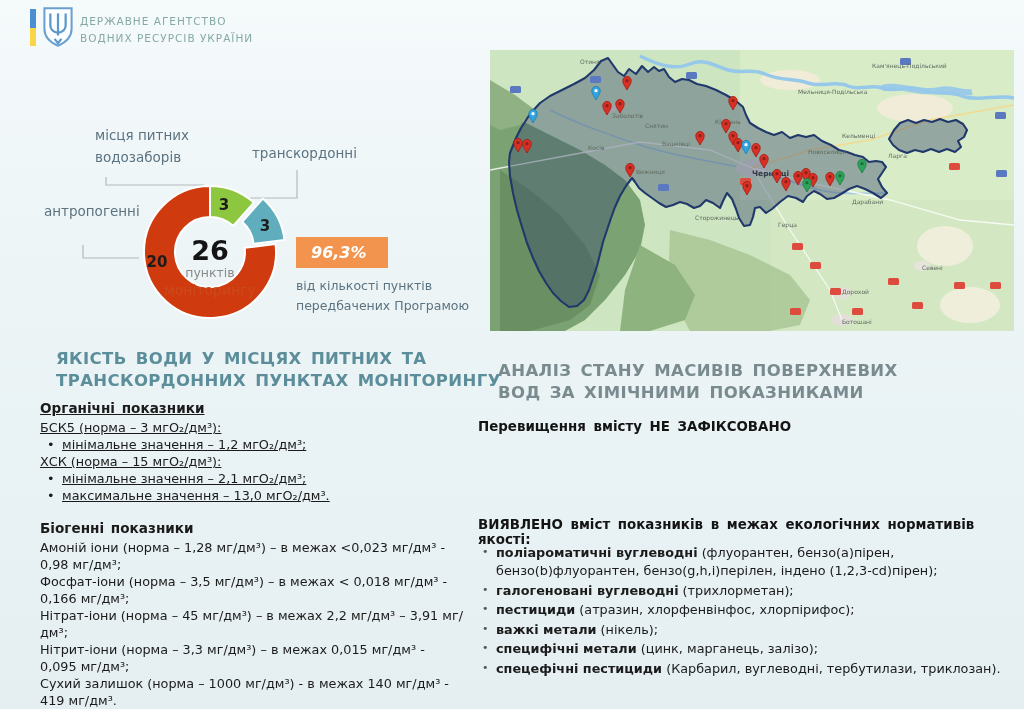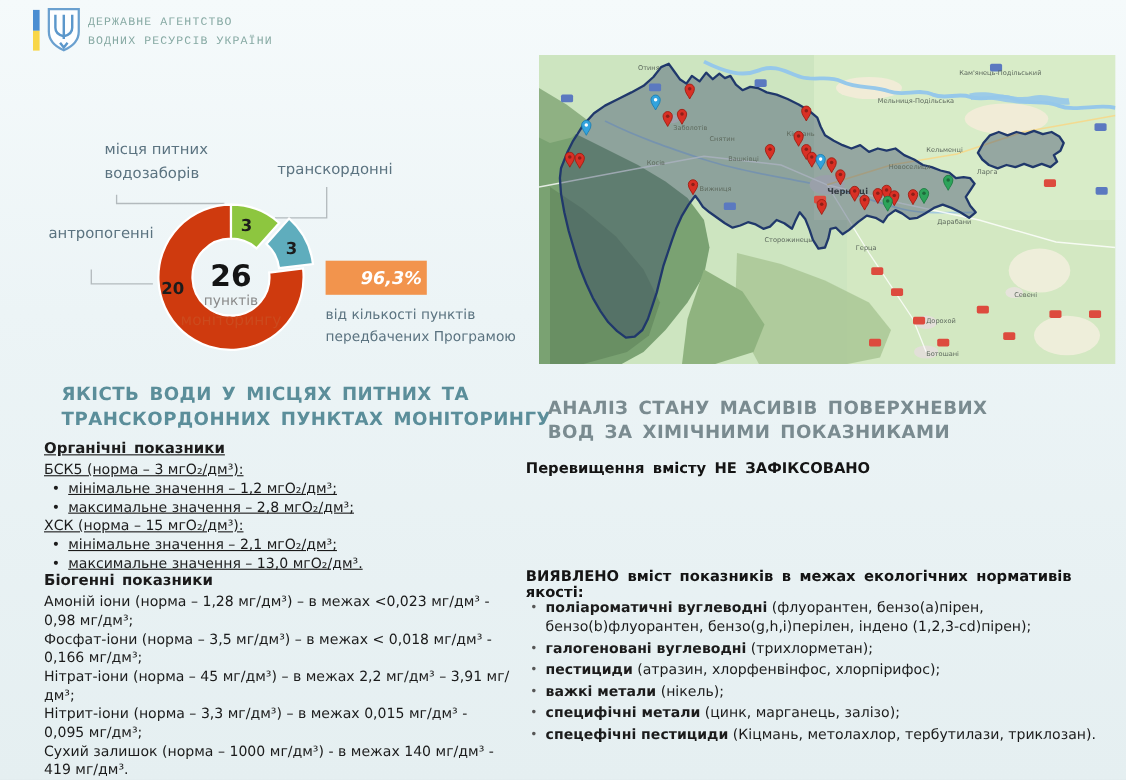--- a/index.html
+++ b/index.html
@@ -9,39 +9,39 @@
     font-family:"DejaVu Sans","Liberation Sans",sans-serif;
   }
   .abs{position:absolute;}
 
   
   .flagbar{left:30px;top:9px;width:6px;height:37px;}
   .flagbar .b{width:6px;height:19px;background:#4b8ed2;}
   .flagbar .y{width:6px;height:18px;background:#f8d648;}
   .shield{left:41px;top:6px;width:34px;height:42px;}
   .agency{left:80px;top:13px;font-size:10.5px;line-height:1.65;letter-spacing:1px;
-          color:#86a9a3;font-weight:400;font-family:Liberation Mono, monospace;}
+          color:#86a9a3;font-weight:400;}
 
   
   .main-title{left:22px;top:59px;width:456px;text-align:center;font-size:20.5px;
       font-weight:bold;color:#6b6b6b;letter-spacing:1.6px;word-spacing:5px;line-height:1.32;}
 
   
   #chart-svg{left:0;top:110px;width:480px;height:250px;}
   .callout-txt{font-size:13.5px;fill:#5b7380;}
   .slice-num{font-size:15px;font-weight:bold;fill:#1c1c1c;}
   .center-big{font-size:27px;font-weight:bold;fill:#141414;}
   .center-sub{font-size:12.5px;fill:#8a8a8a;}
   .center-sub2{font-size:14px;fill:#cc4a1d;}
   .leader{fill:none;stroke:#b3babd;stroke-width:1.2;}
   .slice{stroke:#ffffff;stroke-width:2;}
 
   .pct-badge{left:296px;top:237px;width:92px;height:31px;background:#f2944d;
       color:#ffffff;font-size:16px;font-weight:bold;font-style:italic;
-      display:flex;align-items:center;padding-left:32px;box-sizing:border-box;}
+      display:flex;align-items:center;padding-left:15px;box-sizing:border-box;}
   .badge-caption{left:296px;top:276px;font-size:12.5px;color:#5b7380;line-height:1.6;}
 
   
   #map-svg{left:490px;top:50px;width:524px;height:281px;}
   .city{font-size:6px;fill:#5f6b5f;}
   .city.major{font-size:7.5px;font-weight:bold;fill:#343c42;}
   .pin-path{stroke-width:0.9;}
   .pin-anthropogenic{stroke:#9c1b10;}
   .pin-drinking{stroke:#1a7db0;}
   .pin-transboundary{stroke:#1b7a3f;}
@@ -315,21 +315,20 @@
 
   <div class="abs sec-heading left">
     <div>ЯКІСТЬ ВОДИ У МІСЦЯХ ПИТНИХ ТА</div>
     <div>ТРАНСКОРДОННИХ ПУНКТАХ МОНІТОРИНГУ</div>
   </div>
 
   <div class="abs textblock tb-organic">
     <div class="tb-heading">Органічні показники</div>
     <div class="row">БСК5 (норма – 3 мгО₂/дм³):</div>
     <div class="row bul">мінімальне значення – 1,2 мгО₂/дм³;</div>
-    <div class="row bul">максимальне значення – 2,8 мгО₂/дм³;</div>
     <div class="row">ХСК (норма – 15 мгО₂/дм³):</div>
     <div class="row bul">мінімальне значення – 2,1 мгО₂/дм³;</div>
     <div class="row bul">максимальне значення – 13,0 мгО₂/дм³.</div>
   </div>
 
   <div class="abs textblock tb-biogenic">
     <div class="tb-heading">Біогенні показники</div>
     <div class="row">Амоній іони (норма – 1,28 мг/дм³) – в межах &lt;0,023 мг/дм³ - 0,98 мг/дм³;</div>
     <div class="row">Фосфат-іони (норма – 3,5 мг/дм³) – в межах &lt; 0,018 мг/дм³ - 0,166 мг/дм³;</div>
     <div class="row">Нітрат-іони (норма – 45 мг/дм³) – в межах 2,2 мг/дм³ – 3,91 мг/дм³;</div>
@@ -344,16 +343,16 @@
 
   <div class="abs status-line">Перевищення вмісту НЕ ЗАФІКСОВАНО</div>
   <div class="abs found-heading">ВИЯВЛЕНО вміст показників в межах екологічних нормативів якості:</div>
 
   <div class="abs right-list">
     <div class="item"><span class="term">поліароматичні вуглеводні</span><span> (флуорантен, бензо(а)пірен, бензо(b)флуорантен, бензо(g,h,i)перілен, індено (1,2,3-cd)пірен);</span></div>
     <div class="item"><span class="term">галогеновані вуглеводні</span><span> (трихлорметан);</span></div>
     <div class="item"><span class="term">пестициди</span><span> (атразин, хлорфенвінфос, хлорпірифос);</span></div>
     <div class="item"><span class="term">важкі метали</span><span> (нікель);</span></div>
     <div class="item"><span class="term">специфічні метали</span><span> (цинк, марганець, залізо);</span></div>
-    <div class="item"><span class="term">спецефічні пестициди</span><span> (Кіцмань, метолахлор, тербутилази, триклозан).</span></div>
+    <div class="item"><span class="term">спецефічні пестициди</span><span> (Карбарил, вуглеводні, тербутилази, триклозан).</span></div>
   </div>
 
 </div>
 
 </body></html>

